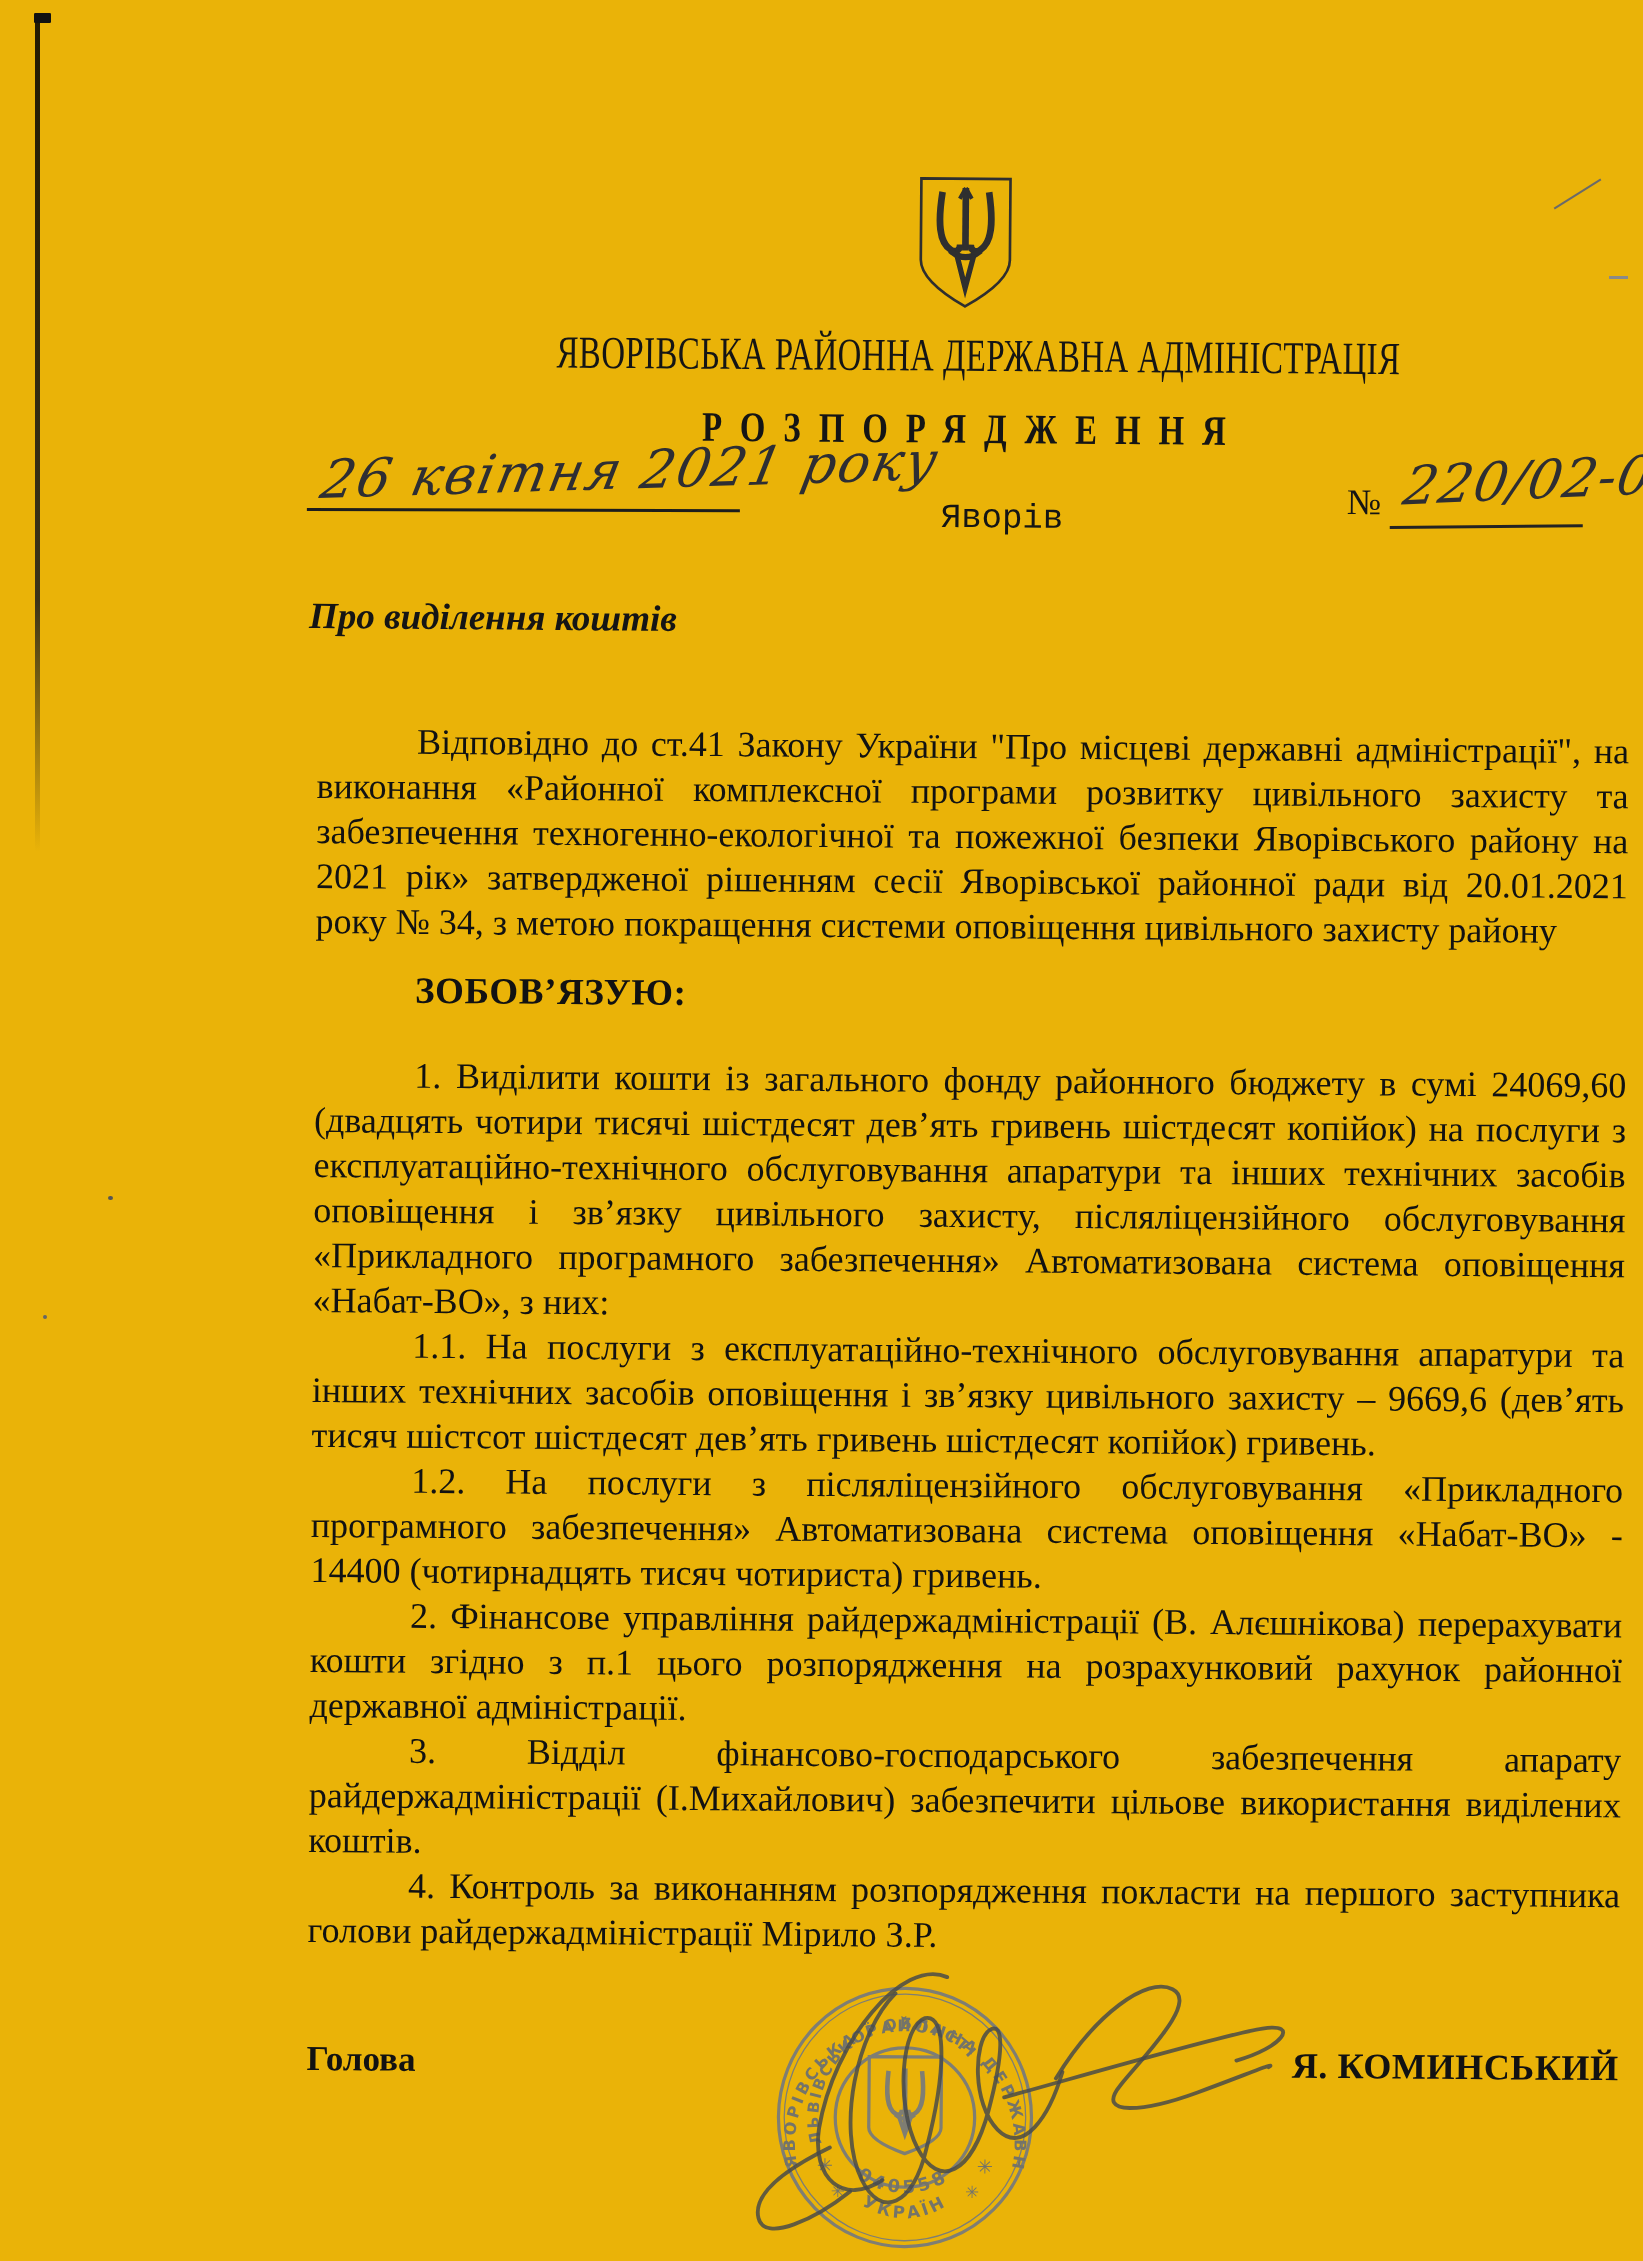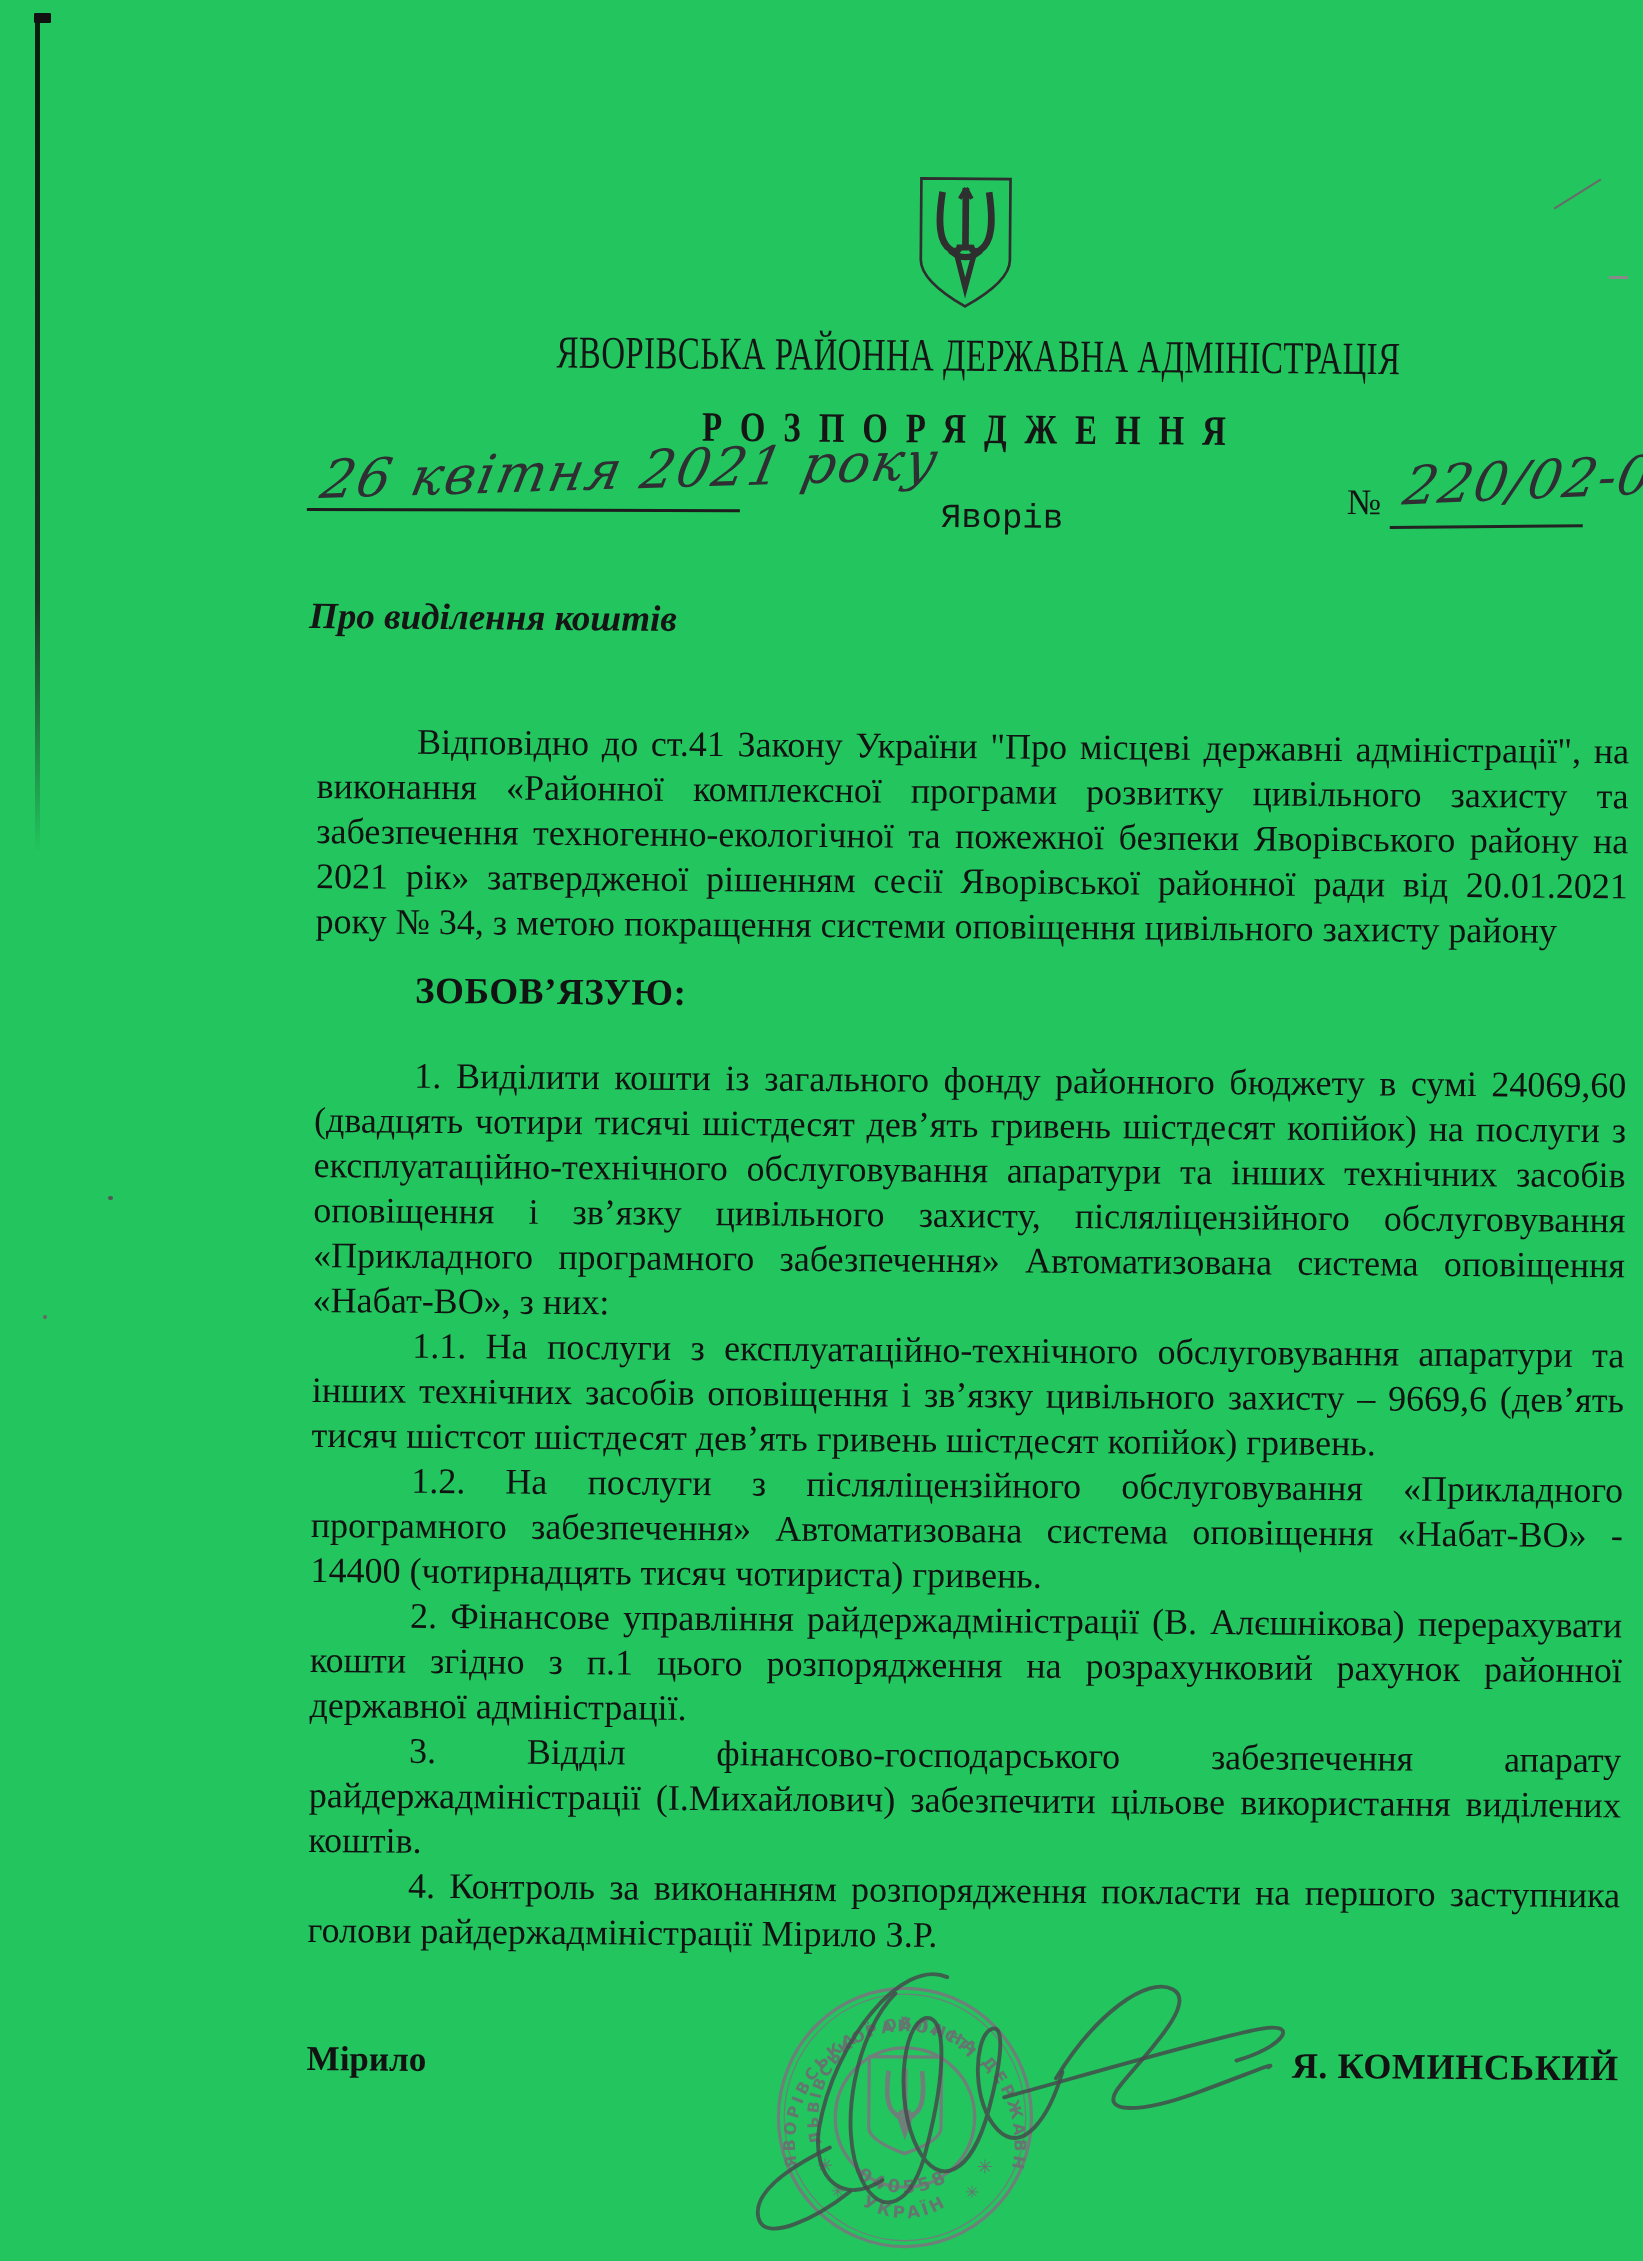--- a/index.html
+++ b/index.html
@@ -1,16 +1,16 @@
 <!DOCTYPE html>
 <html style="font-size:10.3px"><head>
 <meta charset="utf-8">
 <style>
   html,body{margin:0;padding:0;background:#ffffff;}
-  .page{position:relative;width:1644px;height:2261px;background:#22c55e;overflow:hidden;
+  .page{position:relative;width:1644px;height:2261px;background:#eab308;overflow:hidden;
         font-family:"Liberation Serif",serif;color:#151515;}
   .content{position:absolute;inset:0;transform:rotate(0.45deg);transform-origin:50% 50%;}
 
   
   .scanline{position:absolute;left:35px;top:14px;width:5.2px;height:838px;
     background:linear-gradient(#000 0%,#1c1c1c 70%,#55555500 100%);opacity:.85;}
   .scanline-head{position:absolute;left:34px;top:13px;width:17px;height:10.3px;background:#111;border-radius:1.3px;}
   .mark-slash{position:absolute;left:1550px;top:193px;width:55px;height:1.9px;background:#6a6a6a;transform:rotate(-32deg);}
   .mark-dash{position:absolute;left:1609px;top:276px;width:19.3px;height:2.6px;background:#8a8a8a;}
   .speck1{position:absolute;left:108px;top:1196px;width:4.5px;height:3.9px;background:#555;border-radius:50%;}
@@ -99,21 +99,21 @@
       <p>Відповідно до ст.41 Закону України "Про місцеві державні адміністрації", на виконання «Районної комплексної програми  розвитку цивільного захисту та забезпечення техногенно-екологічної та пожежної безпеки Яворівського району на 2021 рік» затвердженої  рішенням сесії Яворівської районної ради від 20.01.2021 року № 34, з  метою покращення системи оповіщення  цивільного захисту району</p>
       <p class="directive-heading">ЗОБОВ’ЯЗУЮ:</p>
       <p>1.  Виділити кошти із загального фонду районного бюджету в сумі 24069,60 (двадцять чотири тисячі шістдесят дев’ять гривень шістдесят копійок)  на послуги з експлуатаційно-технічного обслуговування апаратури та інших технічних засобів оповіщення і зв’язку цивільного захисту, післяліцензійного обслуговування «Прикладного програмного забезпечення» Автоматизована система оповіщення «Набат-ВО», з них:</p>
       <p>1.1.  На послуги з експлуатаційно-технічного обслуговування апаратури та інших технічних засобів оповіщення і зв’язку цивільного захисту – 9669,6 (дев’ять тисяч шістсот шістдесят дев’ять гривень шістдесят копійок) гривень.</p>
       <p>1.2. На послуги з післяліцензійного обслуговування «Прикладного програмного забезпечення» Автоматизована система оповіщення «Набат-ВО» - 14400 (чотирнадцять тисяч чотириста) гривень.</p>
       <p>2. Фінансове управління райдержадміністрації  (В. Алєшнікова) перерахувати кошти згідно з п.1 цього розпорядження на розрахунковий рахунок районної державної адміністрації.</p>
       <p>3.  Відділ  фінансово-господарського  забезпечення  апарату райдержадміністрації (І.Михайлович) забезпечити цільове використання виділених коштів.</p>
       <p>4. Контроль за виконанням розпорядження покласти на першого заступника голови райдержадміністрації Мірило З.Р.</p>
 
       <div class="signoff-row">
-        <span class="signoff-pos">Мірило</span>
+        <span class="signoff-pos">Голова</span>
         <span class="signoff-name">Я. КОМИНСЬКИЙ</span>
       </div>
     </div>
 
     <svg class="stamp" viewBox="0 0 440 460">
       <defs>
         <path id="arcOuter" d="M 52,310 A 170,174 0 1 1 384,310"></path>
         <path id="arcInner" d="M 96,290 A 134,138 0 1 1 340,290"></path>
         <path id="arcCode" d="M 144,326 Q 218,372 292,326"></path>
         <path id="arcCountry" d="M 152,368 Q 218,408 284,368"></path>

